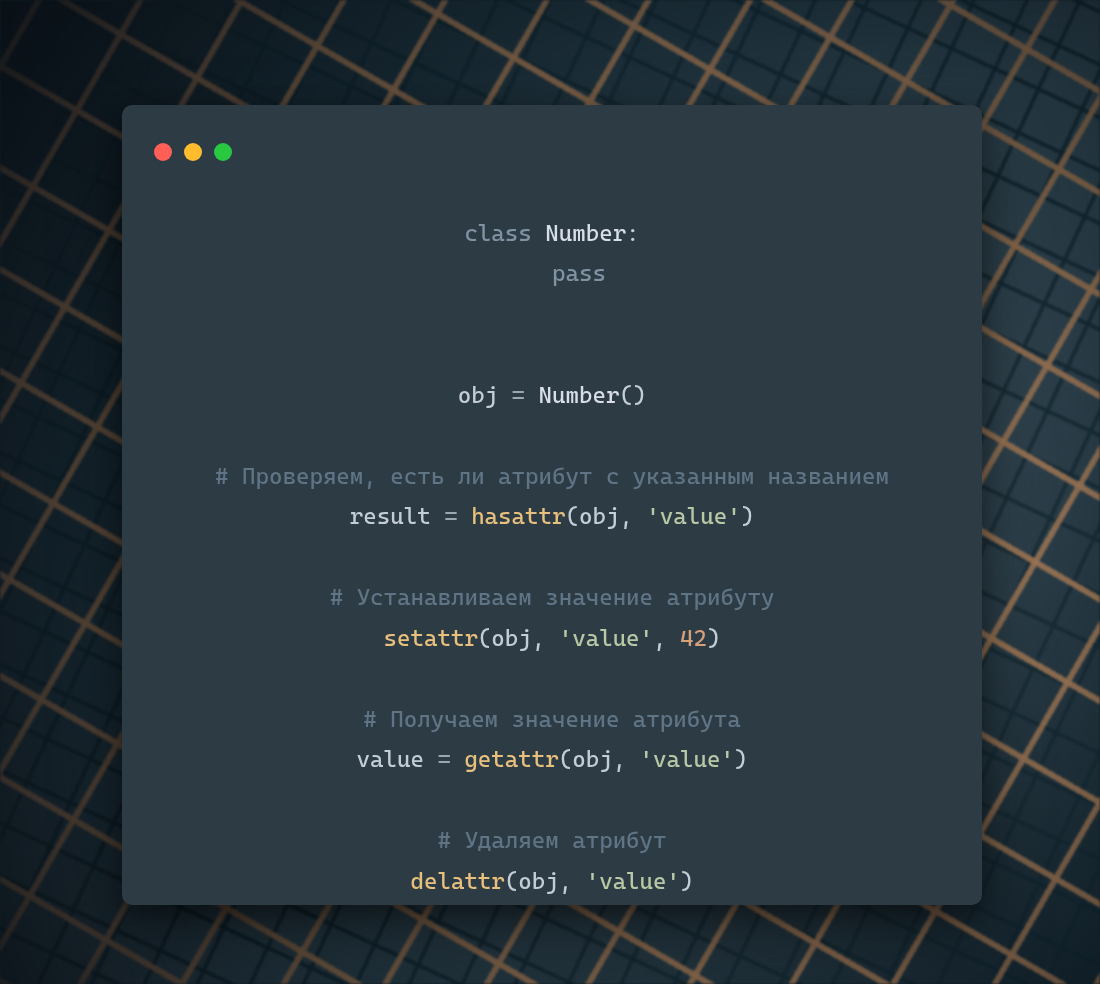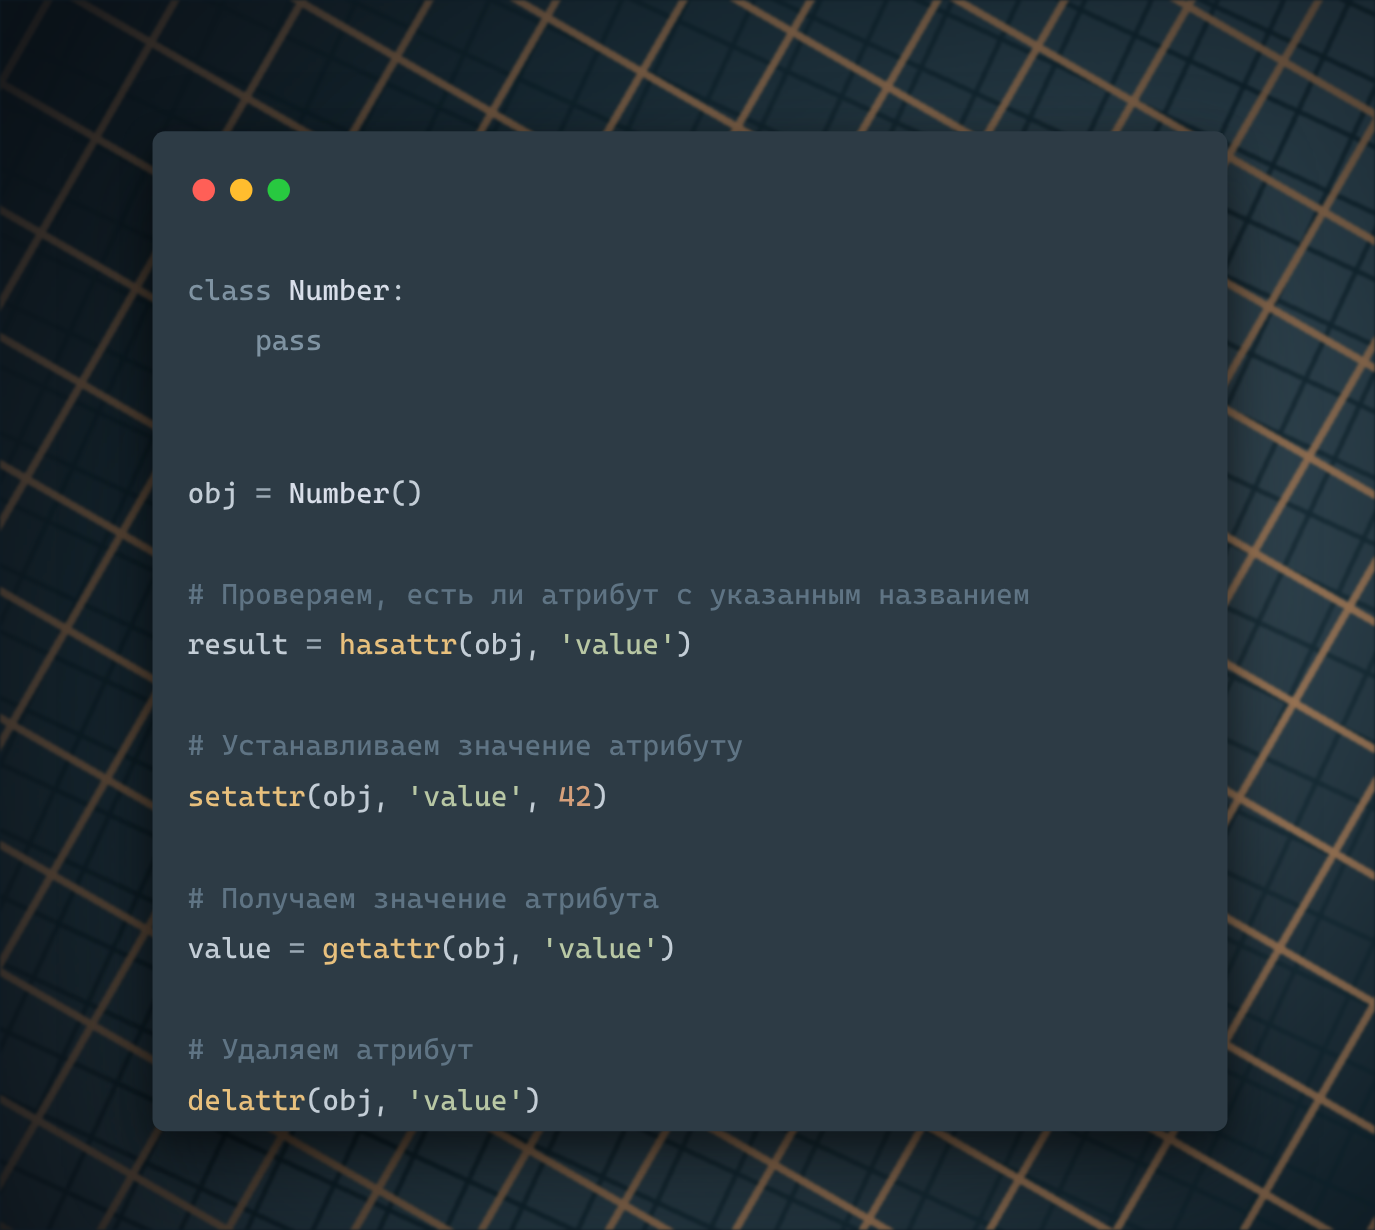--- a/index.html
+++ b/index.html
@@ -1,15 +1,15 @@
 <!DOCTYPE html>
 <html><head>
 <meta charset="utf-8">
 <style>
-  * { margin: 0; padding: 0; box-sizing: border-box; }
+  * { margin: 0; padding: 0; box-sizing: border-box; text-align: center; }
   html, body { width: 1100px; height: 984px; overflow: hidden; }
   body {
     position: relative;
     font-family: ui-monospace, "SF Mono", "Cascadia Code", Menlo, Consolas, monospace;
     background: #0d1b24;
   }
   
   .bg {
     position: absolute;
     inset: 0;

